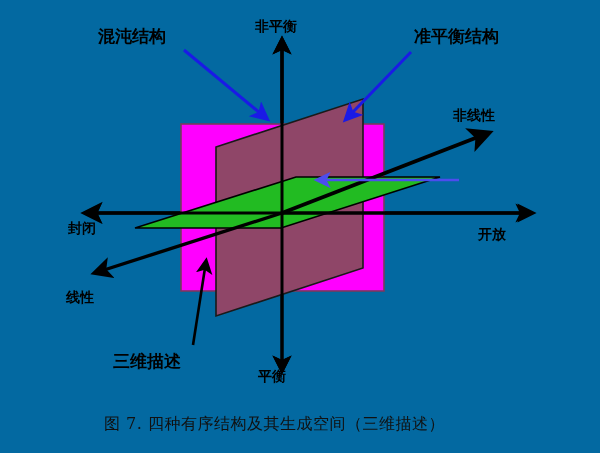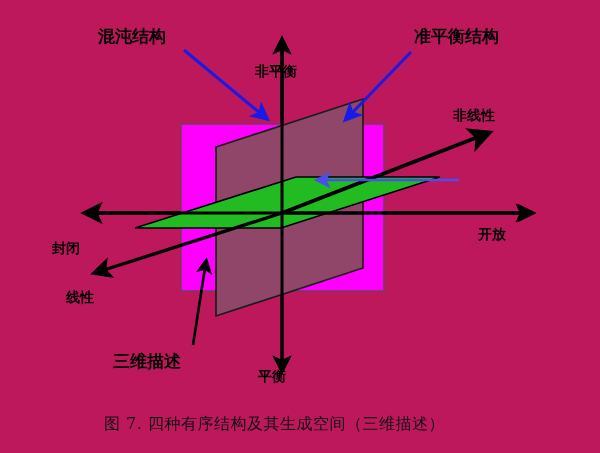--- a/index.html
+++ b/index.html
@@ -7,21 +7,21 @@
     padding: 0;
     background: #ffffff;
   }
   body {
     font-family: "DejaVu Sans", sans-serif;
   }
   #figure-root {
     position: relative;
     width: 600px;
     height: 453px;
-    background: #be185d;
+    background: #0369a1;
     overflow: hidden;
   }
   #diagram-svg {
     position: absolute;
     left: 0;
     top: 0;
     width: 600px;
     height: 453px;
   }
   .lbl {
@@ -97,25 +97,25 @@
     <line x1="193" y1="345" x2="205" y2="268" stroke="#000000" stroke-width="2.6" marker-end="url(#arrowBlack)"></line>
   </svg>
 
   <div class="lbl lbl-call" style="left:98px; top:28px;">混沌结构</div>
 
   <div class="lbl lbl-call" style="left:414px; top:28px;">准平衡结构</div>
 
 
   <div class="lbl lbl-call" style="left:113px; top:353px;">三维描述</div>
 
-  <div class="lbl lbl-axis" style="left:255px; top:19px;margin-top:45px;">非平衡</div>
+  <div class="lbl lbl-axis" style="left:255px; top:19px;">非平衡</div>
 
   <div class="lbl lbl-axis" style="left:258px; top:369px;">平衡</div>
 
-  <div class="lbl lbl-axis" style="left:52px; top:221px;margin-top:20px;">封闭</div>
+  <div class="lbl lbl-axis" style="left:68px; top:221px;">封闭</div>
 
   <div class="lbl lbl-axis" style="left:458px; top:227px;margin-left:20px;">开放</div>
 
   <div class="lbl lbl-axis" style="left:453px; top:108px;">非线性</div>
 
   <div class="lbl lbl-axis" style="left:66px; top:290px;">线性</div>
 
   <div class="caption" style="left:104px; top:414px;">图 7. 四种有序结构及其生成空间（三维描述）</div>
 
 </div>

